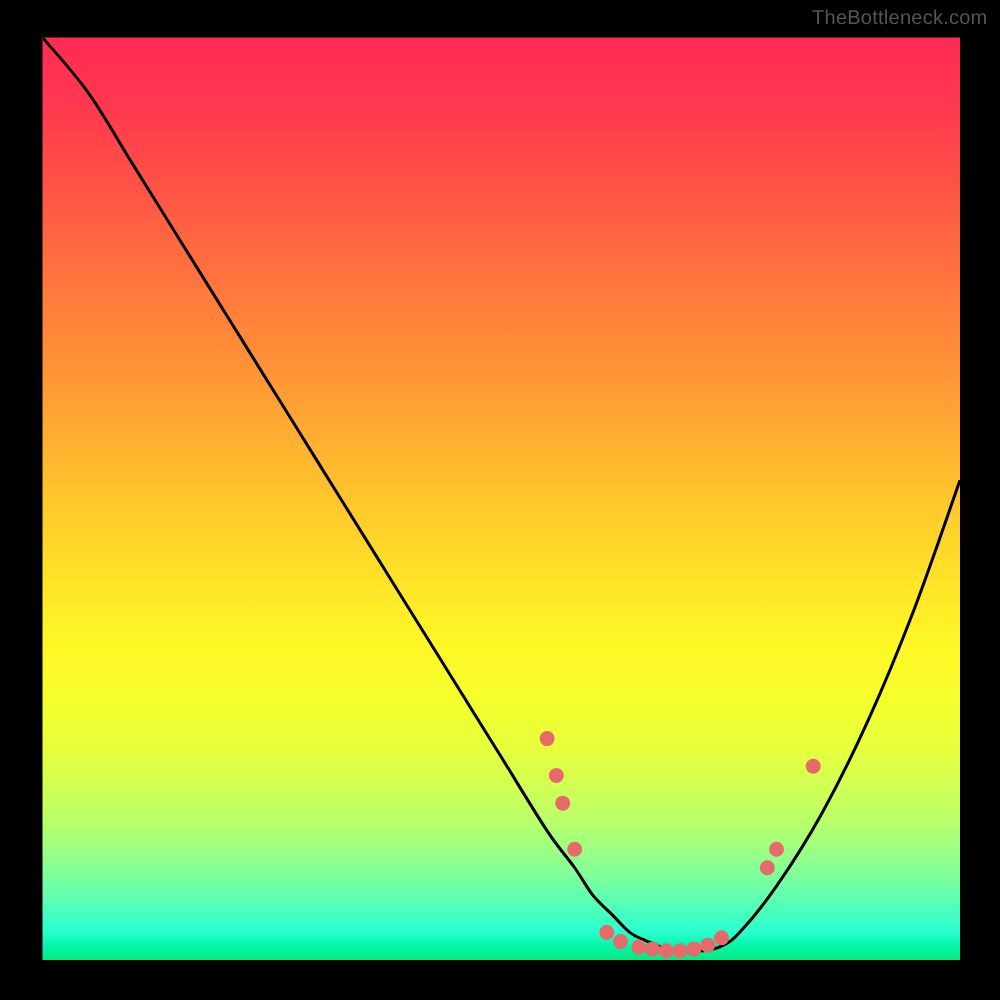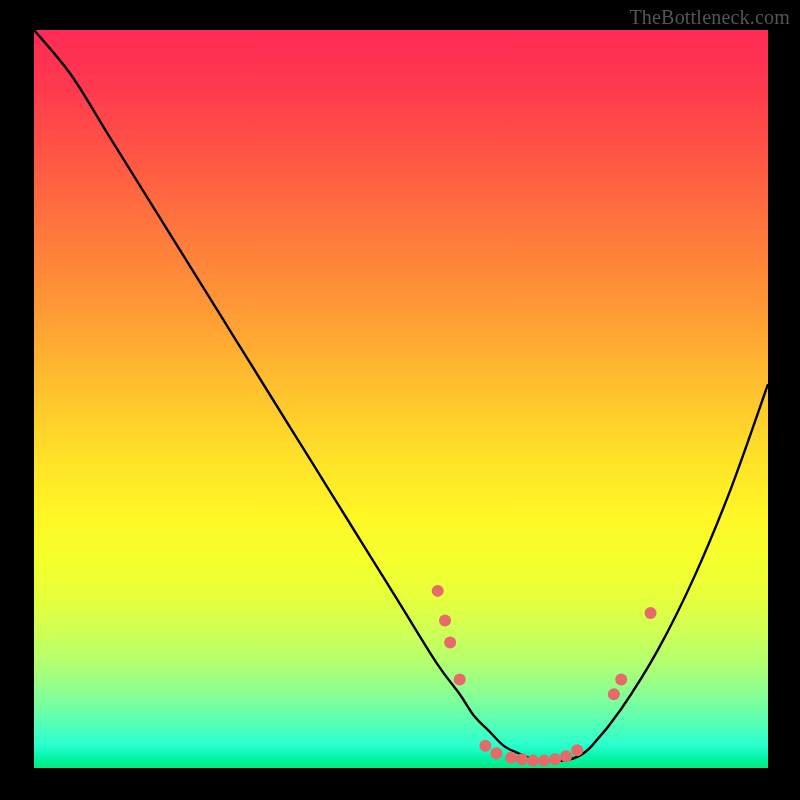--- a/index.html
+++ b/index.html
@@ -2,22 +2,22 @@
 <html><head>
 <meta charset="utf-8">
 <style>
   * { margin: 0; padding: 0; box-sizing: border-box; }
   html, body { width: 800px; height: 800px; background: #000; overflow: hidden; }
   .container { position: relative; width: 800px; height: 800px; background: #000; }
   .attribution {
     position: absolute;
     top: 6px;
     right: 10px;
-    font-family: Liberation Serif, serif;
-    font-size: 20px;
+    font-family: Liberation Sans, sans-serif;
+    font-size: 16px;
     font-weight: 500;
     color: #555558;
     letter-spacing: 0.2px;
   }
   .plot {
     position: absolute;
     left: 34px;
     top: 30px;
     width: 734px;
     height: 738px;

